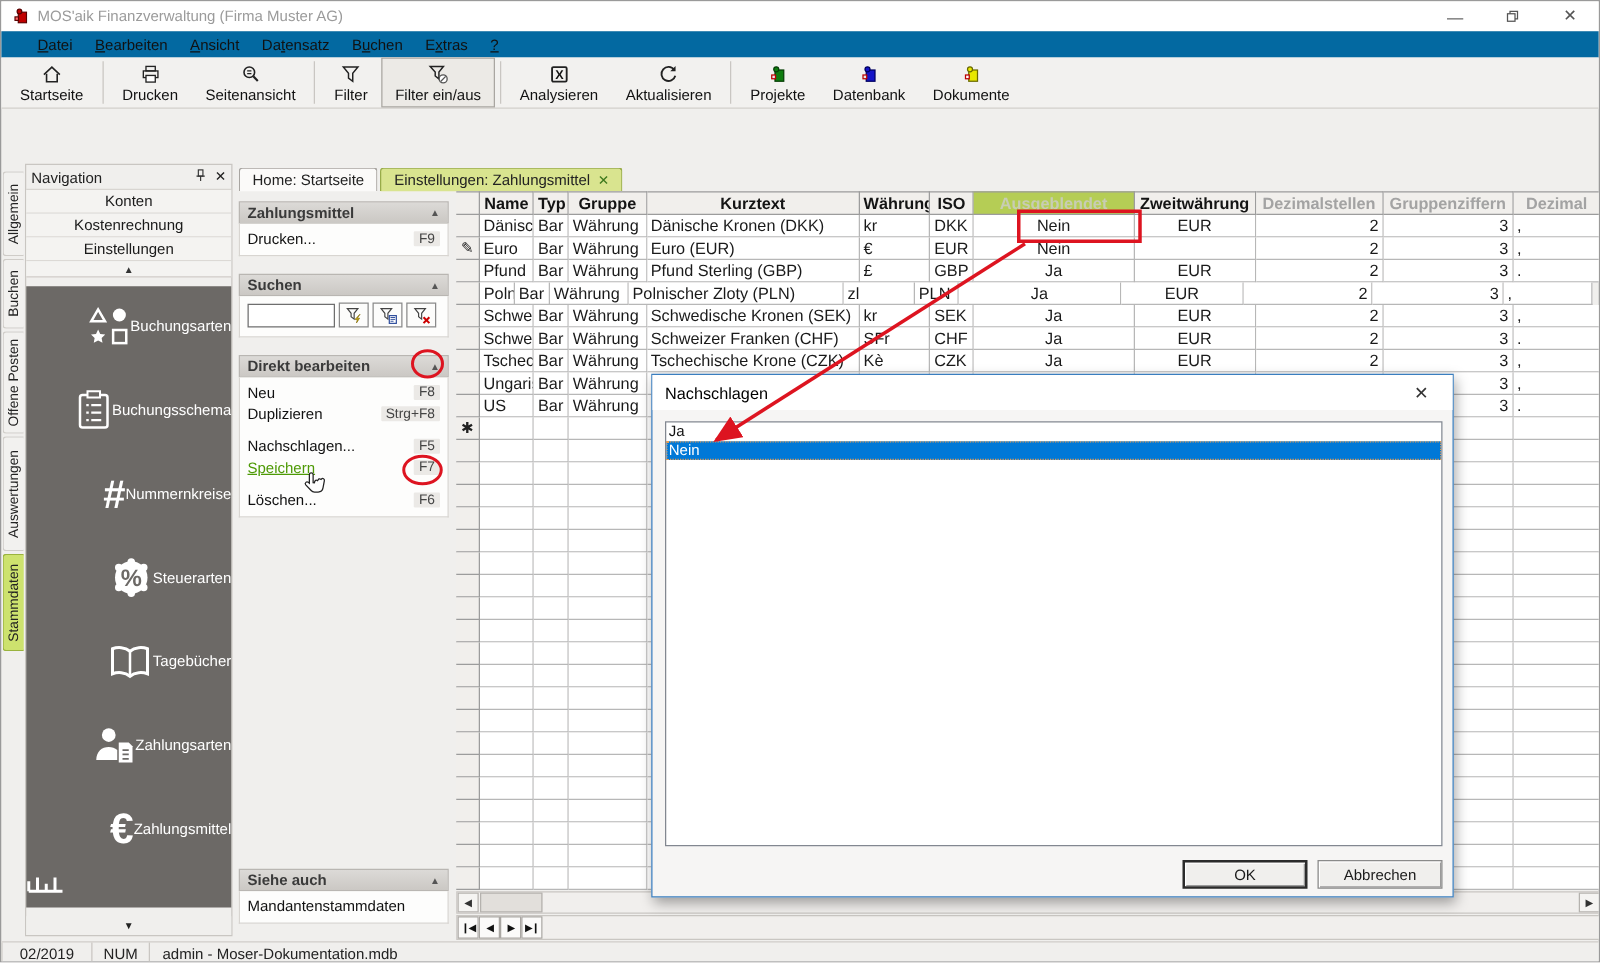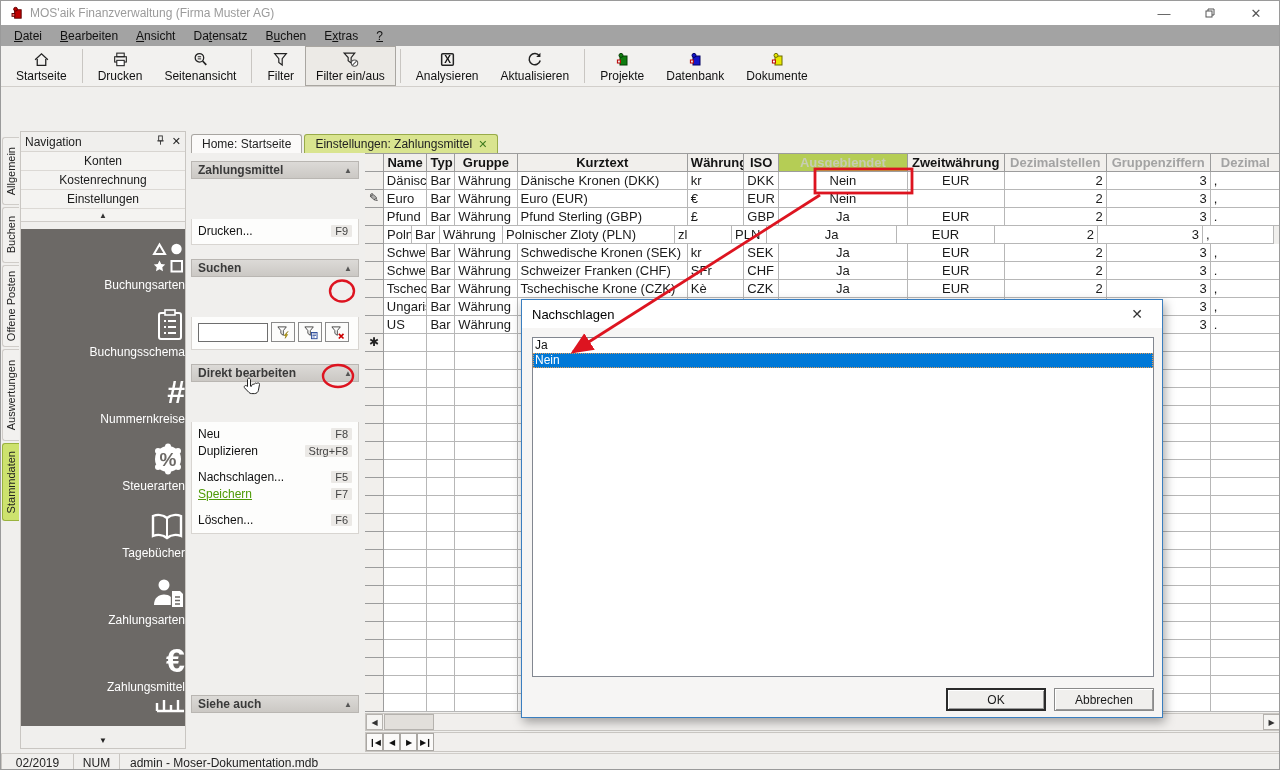--- a/index.html
+++ b/index.html
@@ -8,21 +8,21 @@
   .app { position:relative; width:1280px; height:770px; background:#f0efed; border:1px solid #9a9a9a; overflow:hidden; }
 
   
   .titlebar { position:absolute; left:0; top:0; width:100%; height:24px; background:#ffffff; display:flex; align-items:center; }
   .app-icon { margin:0 6px 0 8px; display:flex; }
   .win-title { color:#9b9b9b; font-size:12px; flex:1; }
   .win-controls { display:flex; height:24px; }
   .win-btn { width:46px; height:24px; display:flex; align-items:center; justify-content:center; color:#555; font-size:13px; }
 
   
-  .menubar { position:absolute; left:0; top:24px; width:100%; height:21px; background:#a3a3a3; display:flex; align-items:center; padding-left:4px; }
+  .menubar { position:absolute; left:0; top:24px; width:100%; height:21px; background:#0369a1; display:flex; align-items:center; padding-left:20px; }
   .menu-item { padding:2px 9px; font-size:12px; color:#111; }
   .menu-item u { text-decoration:underline; }
 
   
   .toolbar { position:absolute; left:0; top:45px; width:100%; height:41px; background:#f2f1ef; border-bottom:1px solid #d2cfcb; display:flex; align-items:stretch; padding-left:4px; }
   .tb-sep { width:1px; background:#c9c6c2; margin:3px 4px; }
   .tb-btn { display:flex; flex-direction:column; align-items:center; justify-content:center; padding:2px 10px; font-size:12px; color:#111; border:1px solid transparent; }
   .tb-btn .tb-icon { height:18px; display:flex; align-items:flex-end; margin-bottom:1px; }
   .tb-btn.pressed { background:#eceae6; border:1px solid #a9a6a1; }
 
@@ -35,35 +35,35 @@
   .vtab span { writing-mode:vertical-rl; transform:rotate(180deg); font-size:11px; color:#222; white-space:nowrap; }
   .vtab.active { background:#cde26e; border-color:#9ab33e; }
 
   
   .navpanel { position:absolute; left:19px; top:130px; width:166px; height:618px; background:#f0efed; border:1px solid #c9c6c2; }
   .nav-header { height:20px; display:flex; align-items:center; padding:0 4px; font-size:12px; color:#222; border-bottom:1px solid #d8d5d1; }
   .nav-header .nv-title { flex:1; }
   .nav-btn { height:19px; display:flex; align-items:center; justify-content:center; font-size:12px; background:#f4f3f1; border-bottom:1px solid #dcd9d5; }
   .nav-collapse { height:13px; display:flex; align-items:center; justify-content:center; font-size:8px; color:#333; background:#f4f3f1; border-bottom:1px solid #cfccc8; }
   .nav-dark { position:absolute; left:0; top:97px; width:164px; height:497px; background:#6c6966; overflow:hidden; }
-  .nav-item { height:67px; display:flex; flex-direction:column; align-items:flex-end; justify-content:flex-end; padding-bottom:4px; color:#fff; font-size:12px; }
+  .nav-item { height:67px; display:flex; flex-direction:row; align-items:center; justify-content:flex-end; padding-bottom:4px; color:#fff; font-size:12px; }
   .nav-item .nv-icon { display:flex; align-items:center; justify-content:center; height:40px; }
   .nav-expand { position:absolute; left:0; bottom:0px; width:164px; height:15px; display:flex; align-items:center; justify-content:center; font-size:8px; color:#222; background:#f0efed; }
 
   
   .tabbar { position:absolute; left:190px; top:133px; height:19px; display:flex; align-items:flex-end; }
   .dtab { height:19px; display:flex; align-items:center; padding:0 10px; font-size:12px; border:1px solid #a8a5a1; border-bottom:none; border-radius:3px 3px 0 0; background:#fbfaf9; margin-right:2px; color:#222; }
   .dtab.active { background:#d9e48f; border-color:#98ab49; }
   .dtab .tab-close { margin-left:6px; color:#3e7a1e; font-weight:bold; font-size:11px; }
 
   
   .actions { position:absolute; left:190px; top:156px; width:168px; height:592px; }
   .sect-head { height:18px; background:linear-gradient(#dcdad7,#cbc8c4); border:1px solid #b9b6b2; display:flex; align-items:center; padding:0 6px; font-weight:bold; font-size:12px; color:#3a3a3a; }
   .sect-head .arr { margin-left:auto; font-size:8px; color:#555; }
-  .sect-body { background:#fdfdfc; border:1px solid #d8d5d1; border-top:none; padding:3px 6px 5px 6px;margin-top:40px; }
+  .sect-body { background:#fdfdfc; border:1px solid #d8d5d1; border-top:none; padding:3px 6px 5px 6px; }
   .act-row { display:flex; align-items:center; height:17px; font-size:12px; color:#111; }
   .act-row .sc { margin-left:auto; background:#ebe9e6; color:#444; font-size:11px; padding:0 4px; border-radius:1px; }
   .act-link { color:#4e9a06; text-decoration:underline; }
   .gap8 { height:9px; }
   .search-row { display:flex; align-items:center; gap:3px; padding:2px 0; }
   .search-input { width:70px; height:19px; border:1px solid #6e6e6e; background:#fff; }
   .sbtn { width:24px; height:20px; border:1px solid #8a8a8a; background:#fcfcfb; display:flex; align-items:center; justify-content:center; }
   .siehe { position:absolute; left:0; top:538px; width:168px; }
 
   

